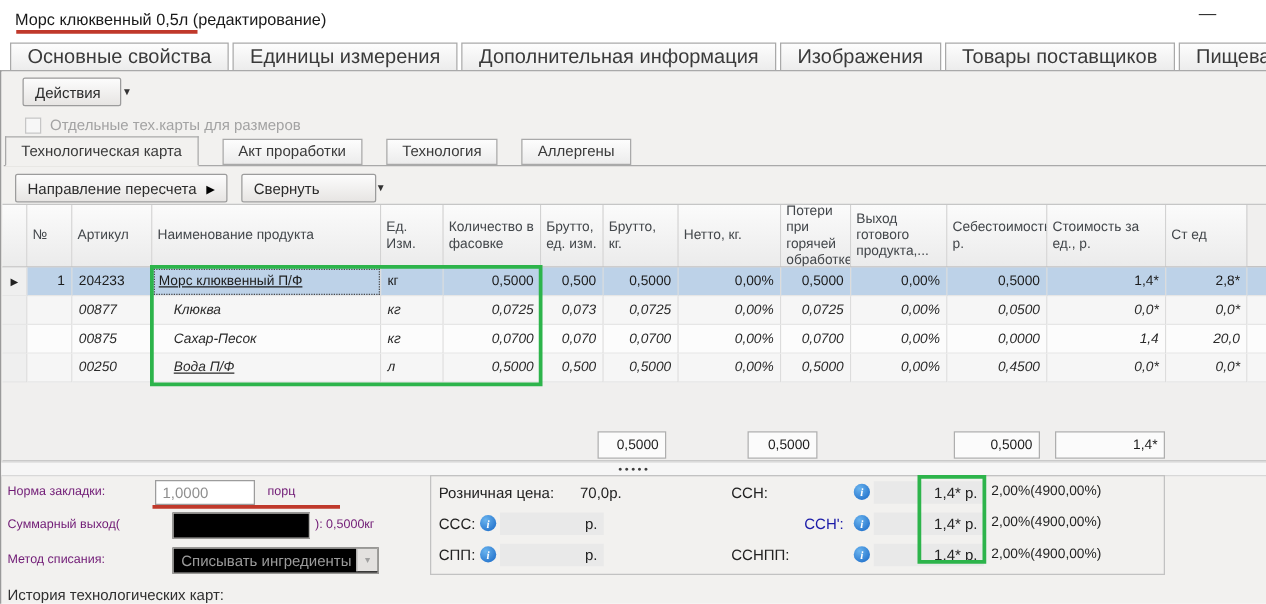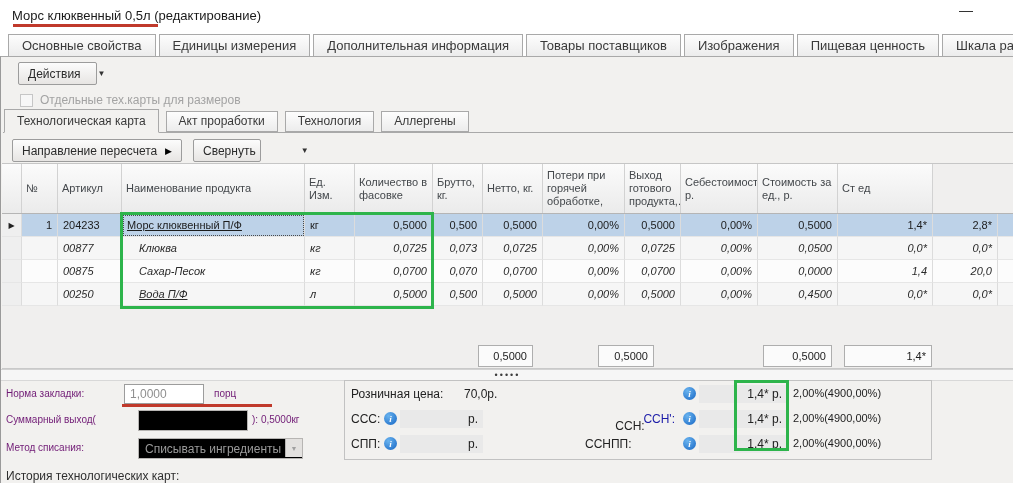--- a/index.html
+++ b/index.html
@@ -9,51 +9,51 @@
 
   
   #title { left:12px; top:8px; font-size:13px; color:#1a1a1a; }
   #title-underline { left:13px; top:24px; width:145px; height:3px; background:#c0392b; }
   #min-btn { left:954px; top:2px; font-size:14px; color:#333; width:24px; text-align:center; cursor:default; }
 
   
   #main-tabs { left:0; top:32px; right:0; height:25px; display:flex; gap:3px;
     padding-left:8px; align-items:flex-end; }
   .tab { border:1px solid #a9a9a9; background:linear-gradient(#fdfdfd,#ececec);
-    height:23px; line-height:21px; padding:0 13px; font-size:13px; color:#3a3a3a; white-space:nowrap; }
+    height:23px; line-height:21px; padding:0 13px; font-size:16px; color:#3a3a3a; white-space:nowrap; }
   .tab.active { height:25px; line-height:24px; background:#f2f1ef; border-bottom:1px solid #f2f1ef;
     position:relative; z-index:5; }
 
   
   #content { left:0; top:56px; width:1013px; height:427px; background:#f2f1ef;
     border-top:1px solid #a9a9a9; border-left:1px solid #9a9a9a; }
 
   .btn { display:inline-flex; align-items:center; height:23px; padding:0 9px;
     border:1px solid #9c9c9c; border-radius:2px; background:linear-gradient(#fcfcfc,#e7e5e3);
     font-size:12px; color:#2b2b2b; white-space:nowrap; }
   .btn .arrow { font-size:8px; color:#333; margin-left:8px; }
   .btn .sep { width:1px; height:15px; background:#b5b5b5; margin-left:9px; }
 
   #actions-btn { left:17px; top:5px; width:79px; justify-content:space-between; }
 
   #chk-row { left:19px; top:36px; display:flex; align-items:center; gap:7px; }
   #chk-box { width:13px; height:13px; border:1px solid #c6c6c6; background:#f7f7f7; }
   #chk-label { font-size:12px; color:#a3a3a3; }
 
-  #sub-tabs { left:2px; top:52px; right:0; height:24px; display:flex; gap:7px;
+  #sub-tabs { left:2px; top:52px; right:0; height:24px; display:flex; gap:19px;
     padding-left:1px; align-items:flex-end; border-bottom:1px solid #a9a9a9; }
   .subtab { border:1px solid #a9a9a9; background:linear-gradient(#fdfdfd,#ececec);
     height:21px; line-height:19px; padding:0 12px; font-size:12px; color:#3a3a3a; }
   .subtab.active { height:24px; line-height:23px; background:#f2f1ef;
     border-bottom:1px solid #f2f1ef; margin-bottom:-1px; z-index:4; position:relative; }
 
   #toolbar { left:11px; top:82px; display:flex; gap:11px; }
   #recalc-btn { width:170px; justify-content:space-between; }
   #recalc-btn .play { font-size:9px; color:#000; }
-  #collapse-btn { width:68px; justify-content:space-between;gap:37px; }
+  #collapse-btn { width:108px; justify-content:space-between;gap:37px; }
 
   
   #grid-area { left:1px; top:106px; width:1012px; height:206px; background:#f0efee; }
   .grid-row { display:grid;
     grid-template-columns:20px 36px 64px 183px 50px 78px 50px 60px 82px 56px 77px 80px 95px 65px 16px; }
   #grid-header { height:51px; border-top:1px solid #c6c6c6; border-bottom:1px solid #b5b5b5; }
   #grid-header .hc { background:linear-gradient(#fbfbfb,#ebebeb); border-right:1px solid #d2d2d2;
     font-size:11px; line-height:13px; color:#43474b; padding:2px 4px;
     display:flex; align-items:center; overflow:hidden; }
   .cell { font-size:11px; padding:0 5px; display:flex; align-items:center;
@@ -116,22 +116,22 @@
 <body>
 
 <div class="abs" id="title">Морс клюквенный 0,5л (редактирование)</div>
 <div class="abs" id="title-underline"></div>
 <div class="abs" id="min-btn">—</div>
 
 <div class="abs" id="main-tabs">
   <div class="tab">Основные свойства</div>
   <div class="tab">Единицы измерения</div>
   <div class="tab">Дополнительная информация</div>
+  <div class="tab">Изображения</div>
   <div class="tab">Товары поставщиков</div>
-  <div class="tab">Изображения</div>
   <div class="tab">Пищевая ценность</div>
   <div class="tab">Шкала размеров</div>
   <div class="tab active">Технологические карты</div>
 </div>
 
 <div class="abs" id="content">
 
   <div class="abs btn" id="actions-btn">
     <span>Действия</span>
     <span class="sep"></span>
@@ -162,20 +162,21 @@
   </div>
 
   <div class="abs" id="grid-area">
     <div class="grid-row" id="grid-header">
       <div class="hc"></div>
       <div class="hc">№</div>
       <div class="hc">Артикул</div>
       <div class="hc">Наименование продукта</div>
       <div class="hc">Ед. Изм.</div>
       <div class="hc">Количество в фасовке</div>
+      <div class="hc">Брутто, ед. изм.</div>
       <div class="hc">Брутто, кг.</div>
       <div class="hc">Нетто, кг.</div>
       <div class="hc">Потери при горячей обработке,</div>
       <div class="hc">Выход готового продукта,...</div>
       <div class="hc">Себестоимость, р.</div>
       <div class="hc">Стоимость за ед., р.</div>
       <div class="hc">Ст ед</div>
     </div>
 
     <div class="grid-row row selected">
@@ -289,21 +290,21 @@
       <span class="prow-label" style="left:88px;top:6px;padding-left:31px;">70,0р.</span>
 
       <span class="prow-label" style="left:6px;top:31px;">ССС:</span>
       <span class="info-icon" style="left:39px;top:31px;">i</span>
       <div class="flat-field" style="left:55px;top:29px;width:83px;">р.</div>
 
       <span class="prow-label" style="left:6px;top:56px;">СПП:</span>
       <span class="info-icon" style="left:39px;top:56px;">i</span>
       <div class="flat-field" style="left:55px;top:54px;width:83px;">р.</div>
 
-      <span class="prow-label" style="left:240px;top:6px;width:90px;text-align:center;display:inline-block;margin-top:32px;">ССН:</span>
+      <span class="prow-label" style="left:240px;top:6px;width:90px;text-align:left;display:inline-block;">ССН:</span>
       <span class="info-icon" style="left:338px;top:6px;">i</span>
       <div class="flat-field" style="left:354px;top:4px;width:88px;">1,4* р.</div>
       <span class="pct" style="left:448px;top:6px;">2,00%(4900,00%)</span>
 
       <span class="prow-label blue" style="left:240px;top:31px;width:90px;text-align:right;display:inline-block;">ССН':</span>
       <span class="info-icon" style="left:338px;top:31px;">i</span>
       <div class="flat-field" style="left:354px;top:29px;width:88px;">1,4* р.</div>
       <span class="pct blue" style="left:448px;top:31px;">2,00%(4900,00%)</span>
 
       <span class="prow-label" style="left:240px;top:56px;width:90px;text-align:left;display:inline-block;">ССНПП:</span>

